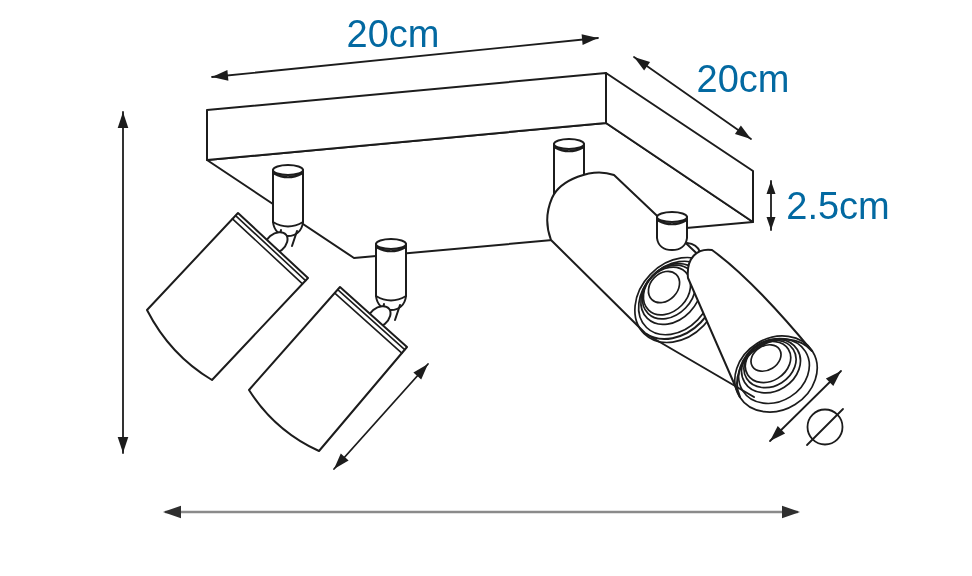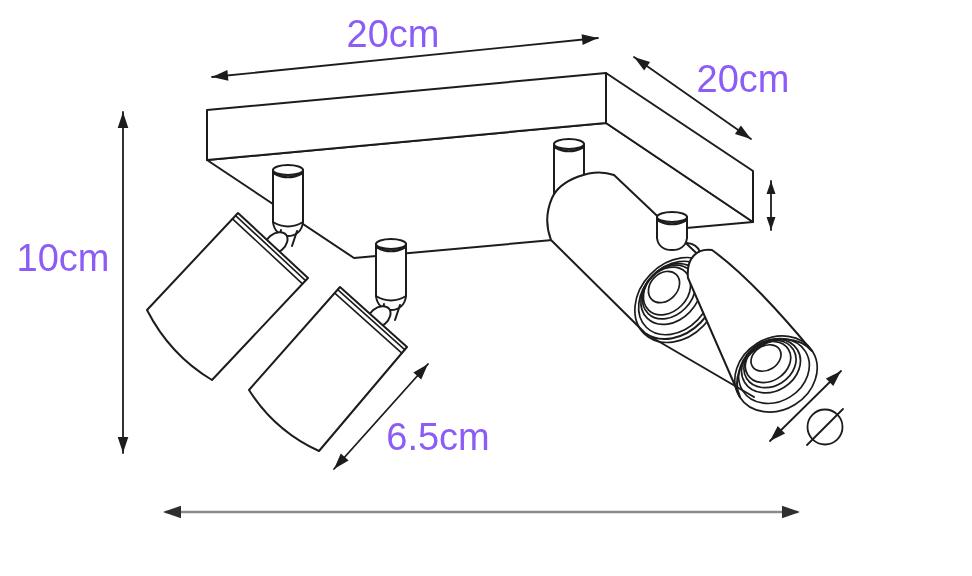--- a/index.html
+++ b/index.html
@@ -9,21 +9,21 @@
     background:#ffffff;
     overflow:hidden;
     font-family:"Liberation Sans", sans-serif;
   }
   .stage svg{position:absolute;left:0;top:0;}
   .dim-label{
     position:absolute;
     transform:translate(-50%,-50%);
     font-size:38px;
     line-height:1;
-    color:#8b5cf6;
+    color:#0369a1;
     white-space:nowrap;
   }
 </style>
 </head>
 <body>
 
 <div class="stage">
 
   <svg width="972" height="576" viewBox="0 0 972 576">
 
@@ -126,19 +126,18 @@
         <polygon points="163,512 181,505.7 181,518.3"></polygon>
         <polygon points="800,512 782,505.7 782,518.3"></polygon>
       </g>
     </g>
   </svg>
 
   <div class="dim-label" style="left:393px; top:34px;">20cm</div>
 
   <div class="dim-label" style="left:743px; top:79px;">20cm</div>
 
-  <div class="dim-label" style="left:63px; top:258px;">10cm</div>
 
+  <div class="dim-label" style="left:838px; top:206px;">2.5cm</div>
 
-  <div class="dim-label" style="left:438px; top:437px;">6.5cm</div>
 
 
 </div>
 
 </body></html>

